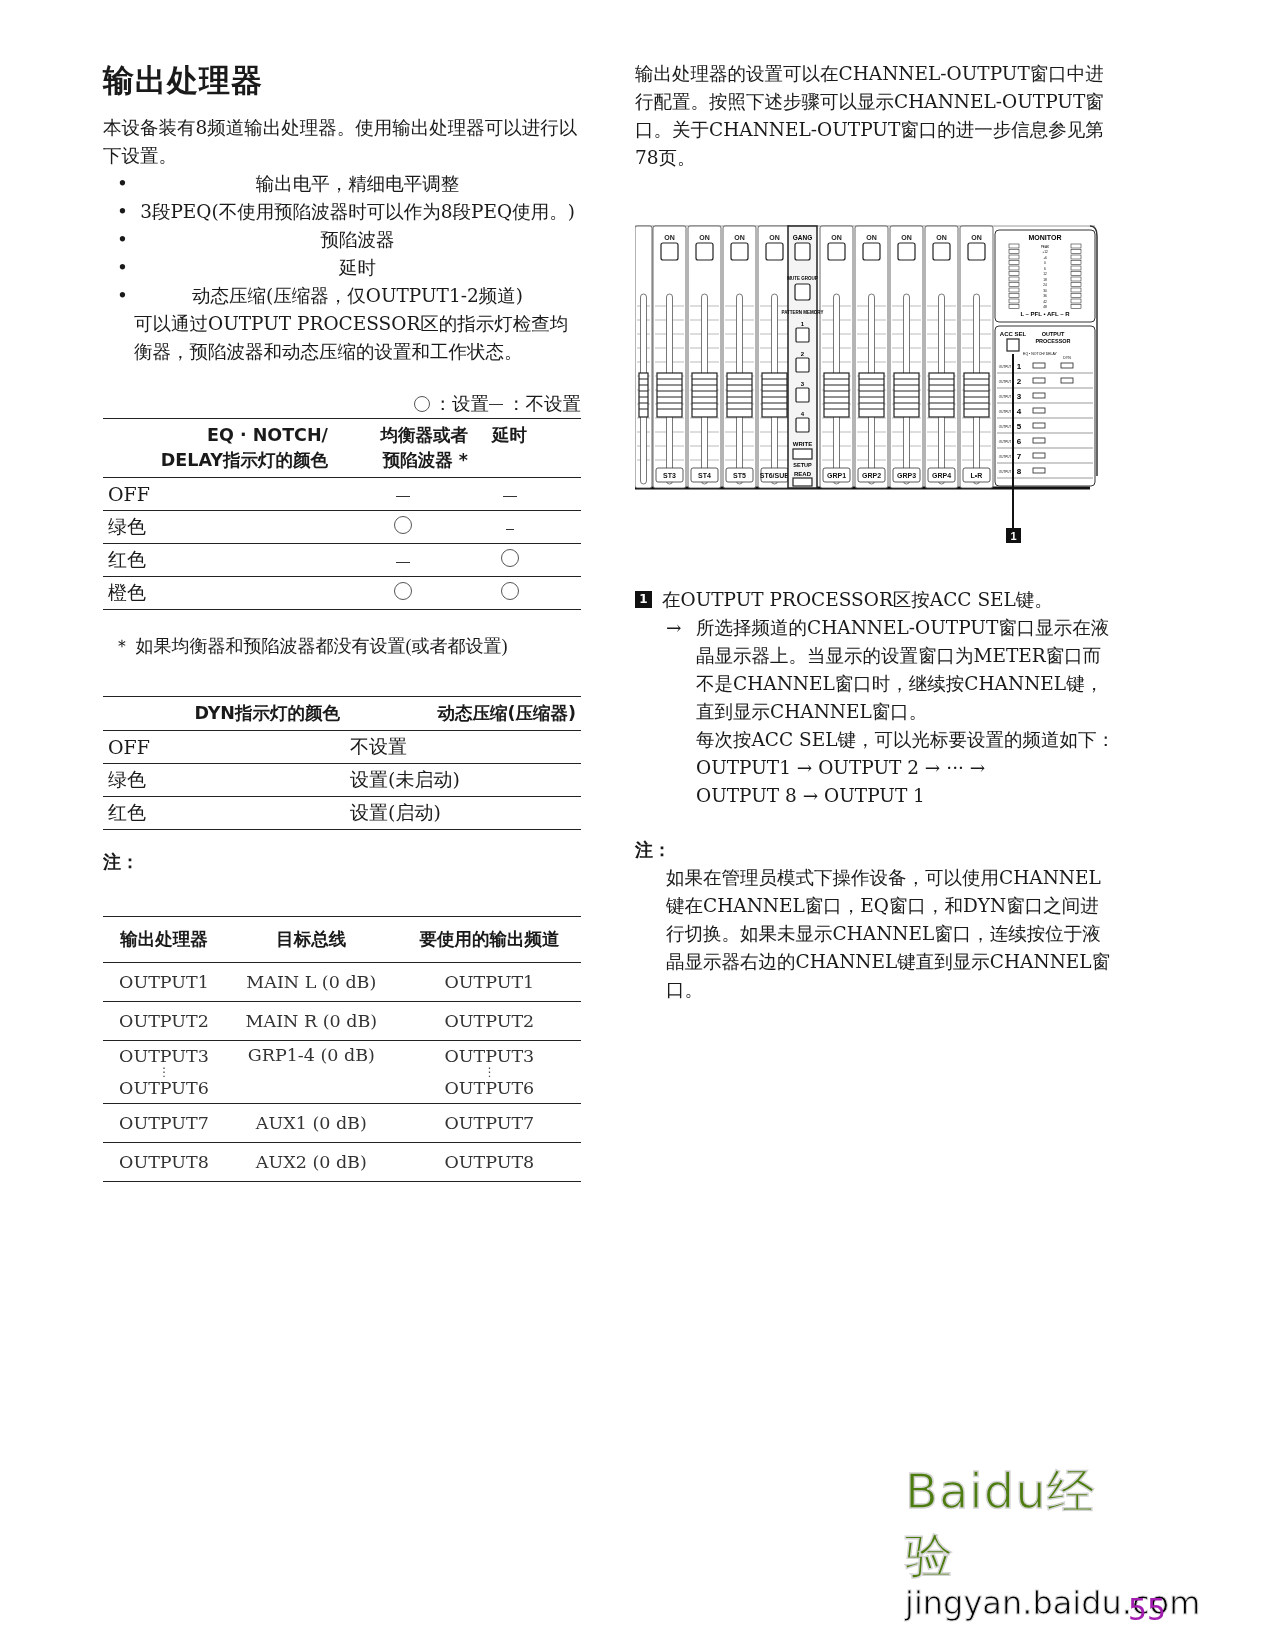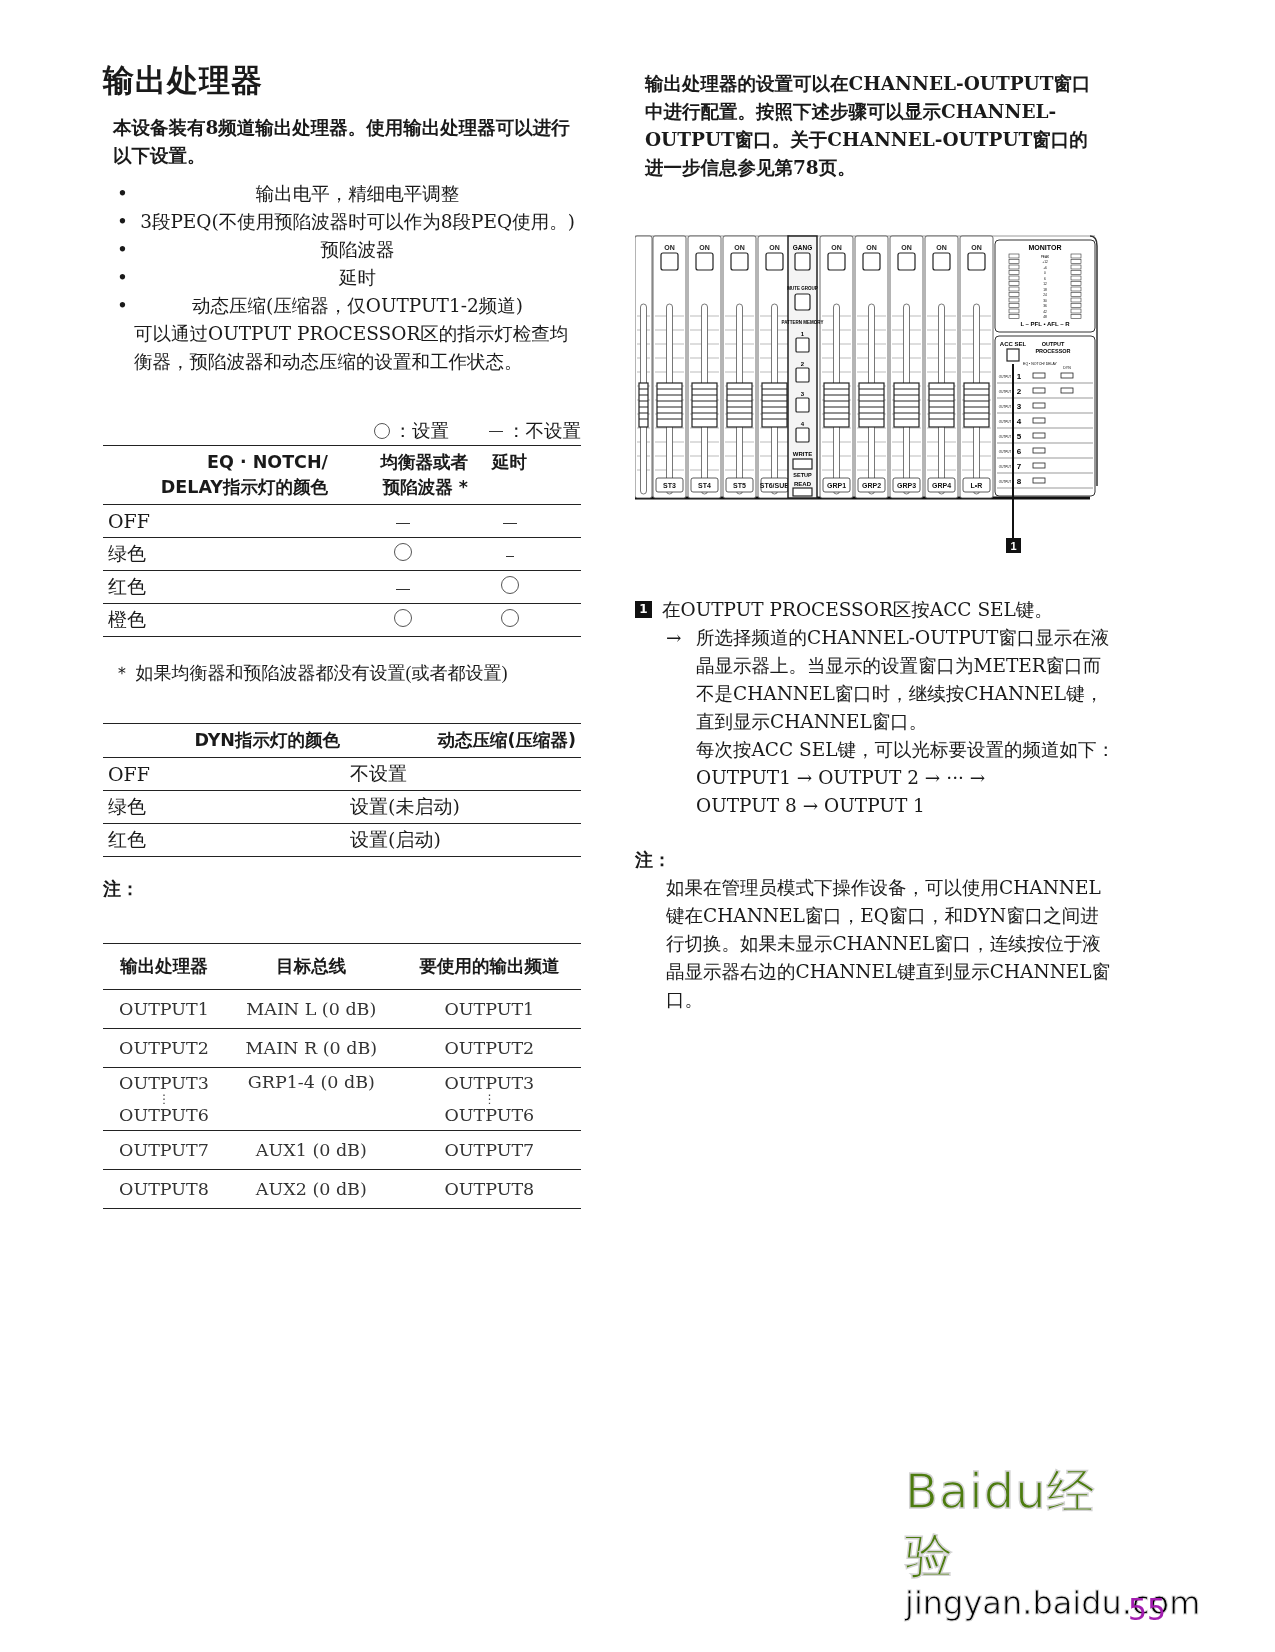--- a/index.html
+++ b/index.html
@@ -8,29 +8,29 @@
     font-family: "DejaVu Serif", "Liberation Serif", serif;
     color: #1a1a1a;
   }
   .col-left { position: absolute; left: 103px; top: 60px; width: 478px; }
   .col-right { position: absolute; left: 635px; top: 60px; width: 480px; }
 
   h1.title {
     font-family: "DejaVu Sans", "Liberation Sans", sans-serif;
     font-weight: bold; font-size: 31px; margin: 0 0 12px 0; letter-spacing: 1px;
   }
-  .para { font-size: 18.5px; line-height: 28px; margin: 10px; font-weight: bold; }
+  .para { font-size: 18.5px; line-height: 28px; margin: 0; }
   ul.bullets { list-style: none; margin: 0; padding: 0 0 0 14px; }
   ul.bullets li { font-size: 18.5px; line-height: 28px; position: relative; padding-left: 17px; text-align: center; }
   ul.bullets li::before { content: "•"; position: absolute; left: 0; top: 0; }
   .sub-para { font-size: 18.5px; line-height: 28px; padding-left: 31px; }
 
   .legend-row {
-    display: flex; justify-content: flex-end; gap: 40px;
-    font-size: 18.5px; margin-top: 41px; height: 28px; line-height: 28px;
+    display: flex; justify-content: flex-end; 
+    font-size: 18.5px; margin-top: 24px; height: 28px; line-height: 28px;
   }
   .legend-item { display: flex; align-items: center; gap: 4px; }
   .circ { display: inline-block; width: 14px; height: 14px; border: 1px solid #555; border-radius: 50%; }
   .dash-sym { display: inline-block; width: 14px; height: 1px; background: #333; vertical-align: middle; }
 
   table.t { width: 100%; border-collapse: collapse; }
   table.t th {
     font-family: "DejaVu Sans", "Liberation Sans", sans-serif;
     font-weight: bold; font-size: 17.5px; text-align: right; vertical-align: top;
     padding: 4px 5px; line-height: 25px;

